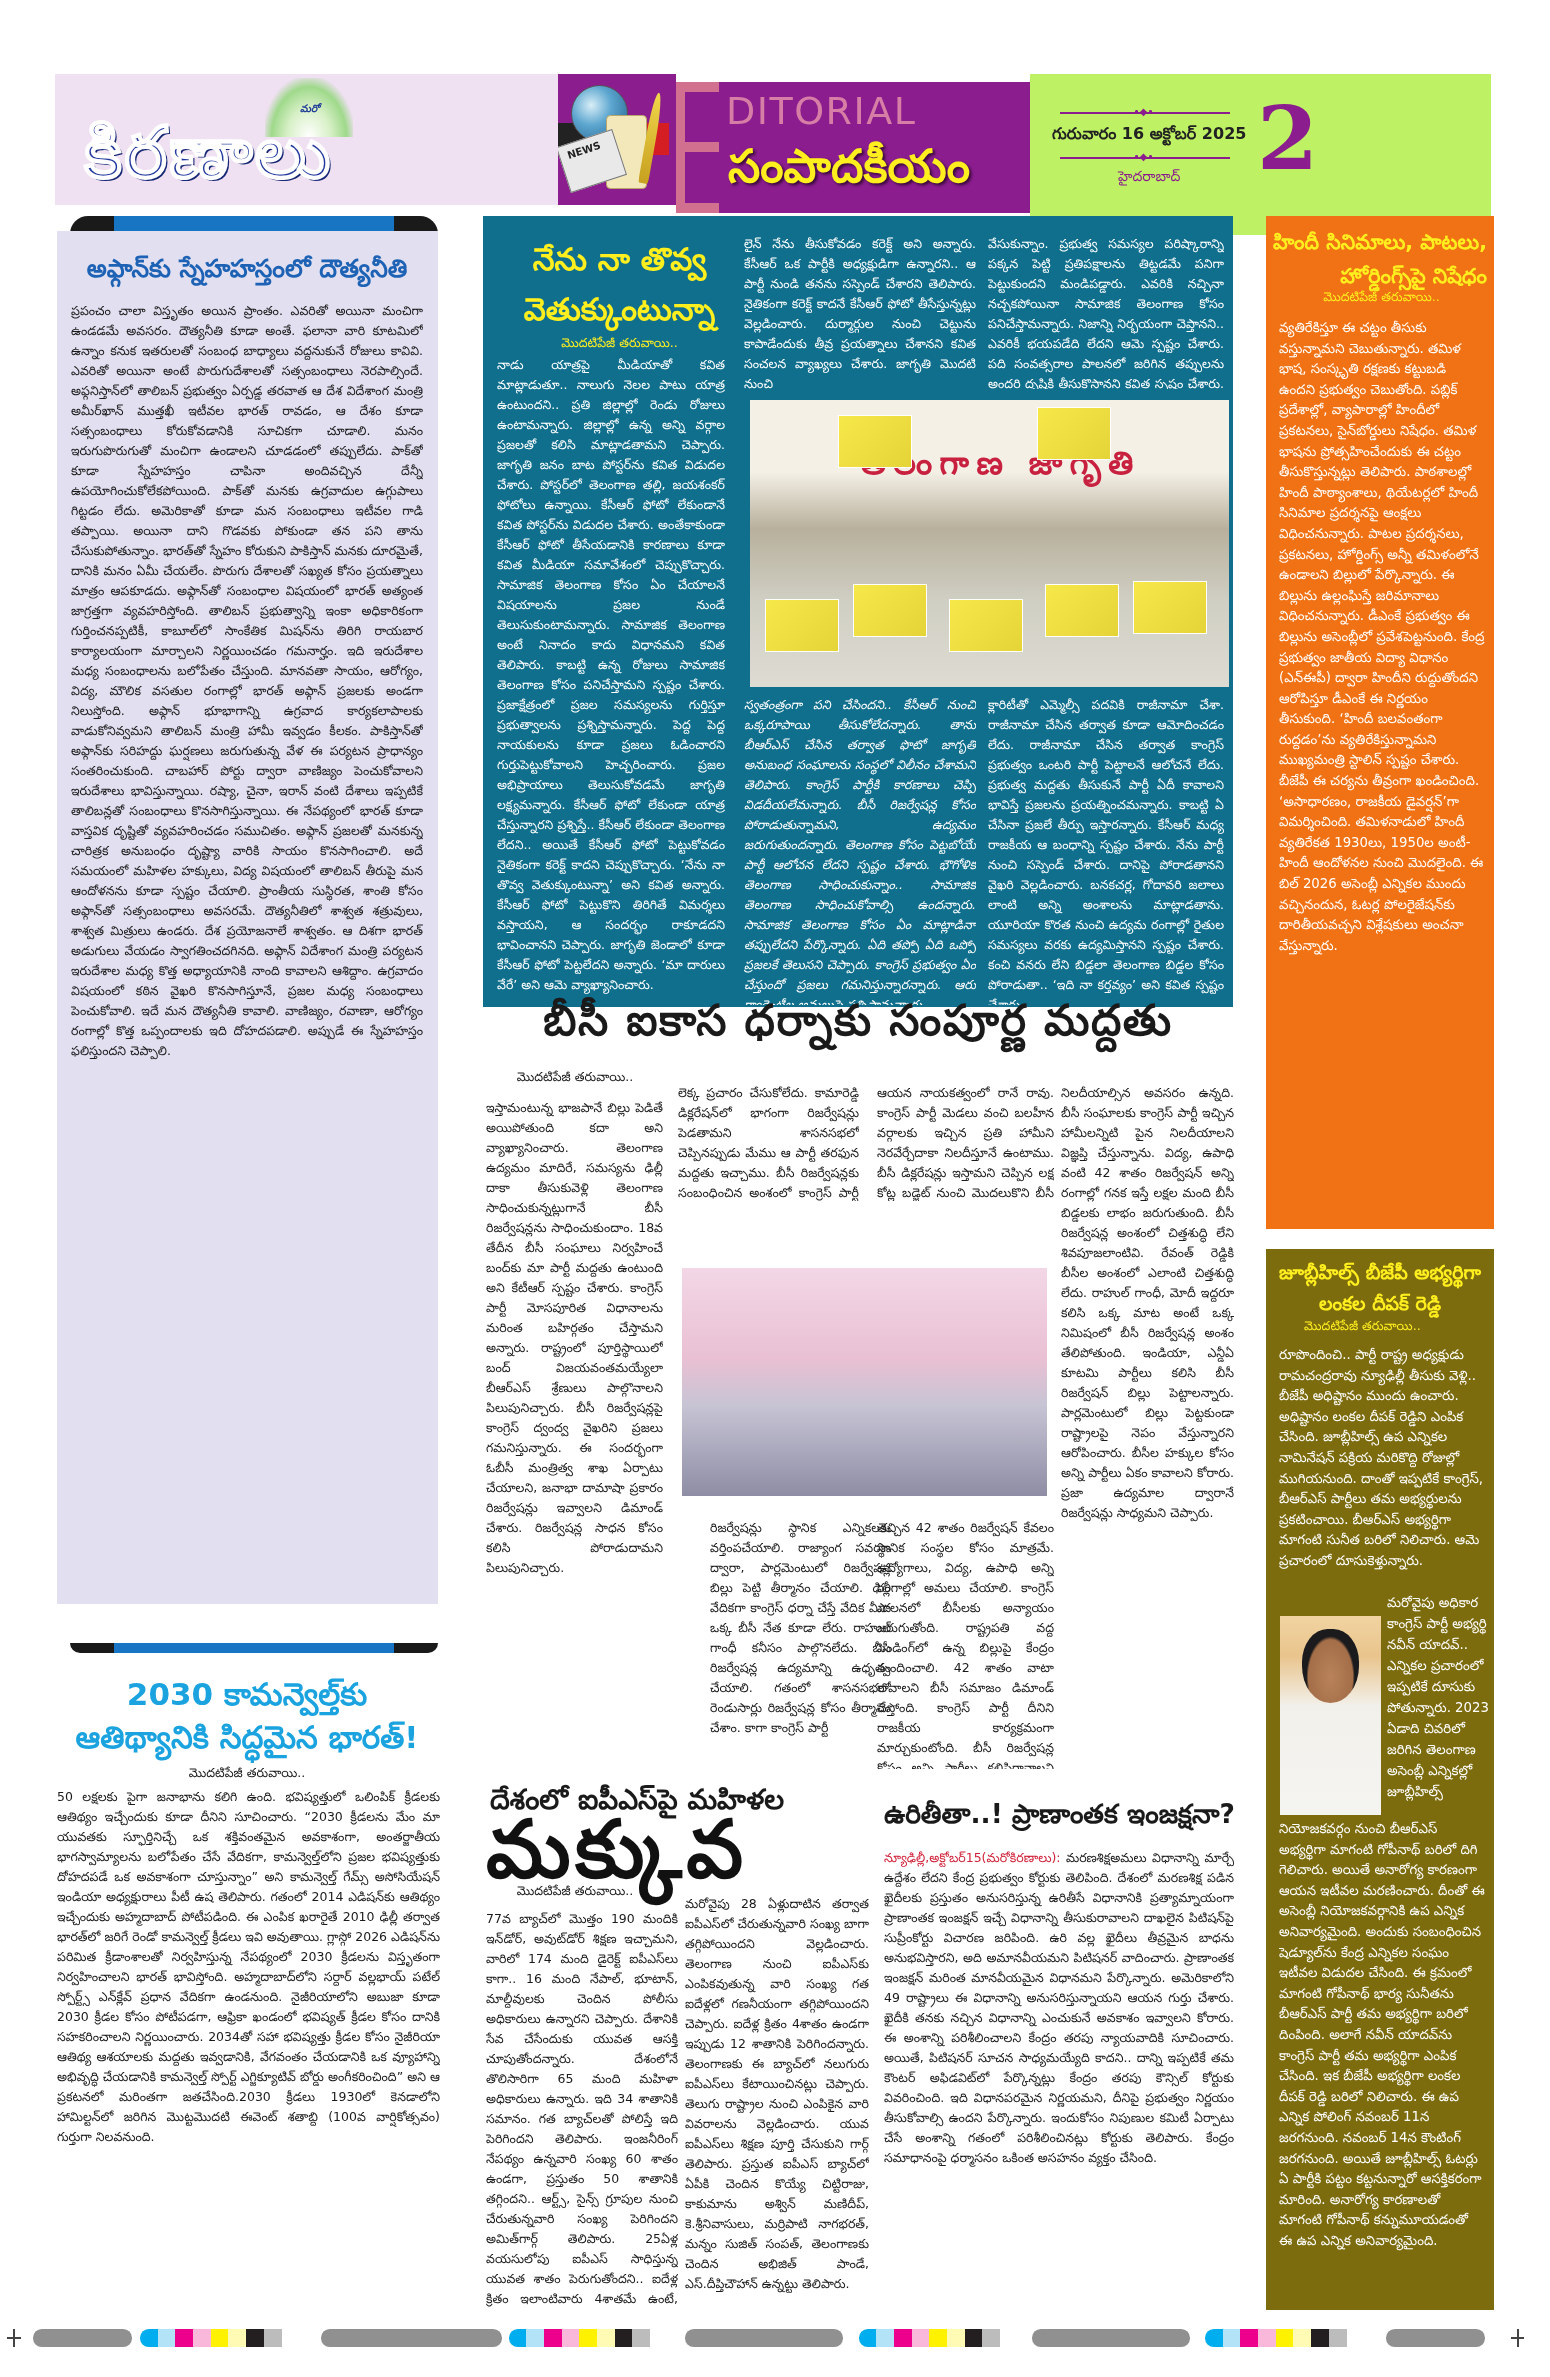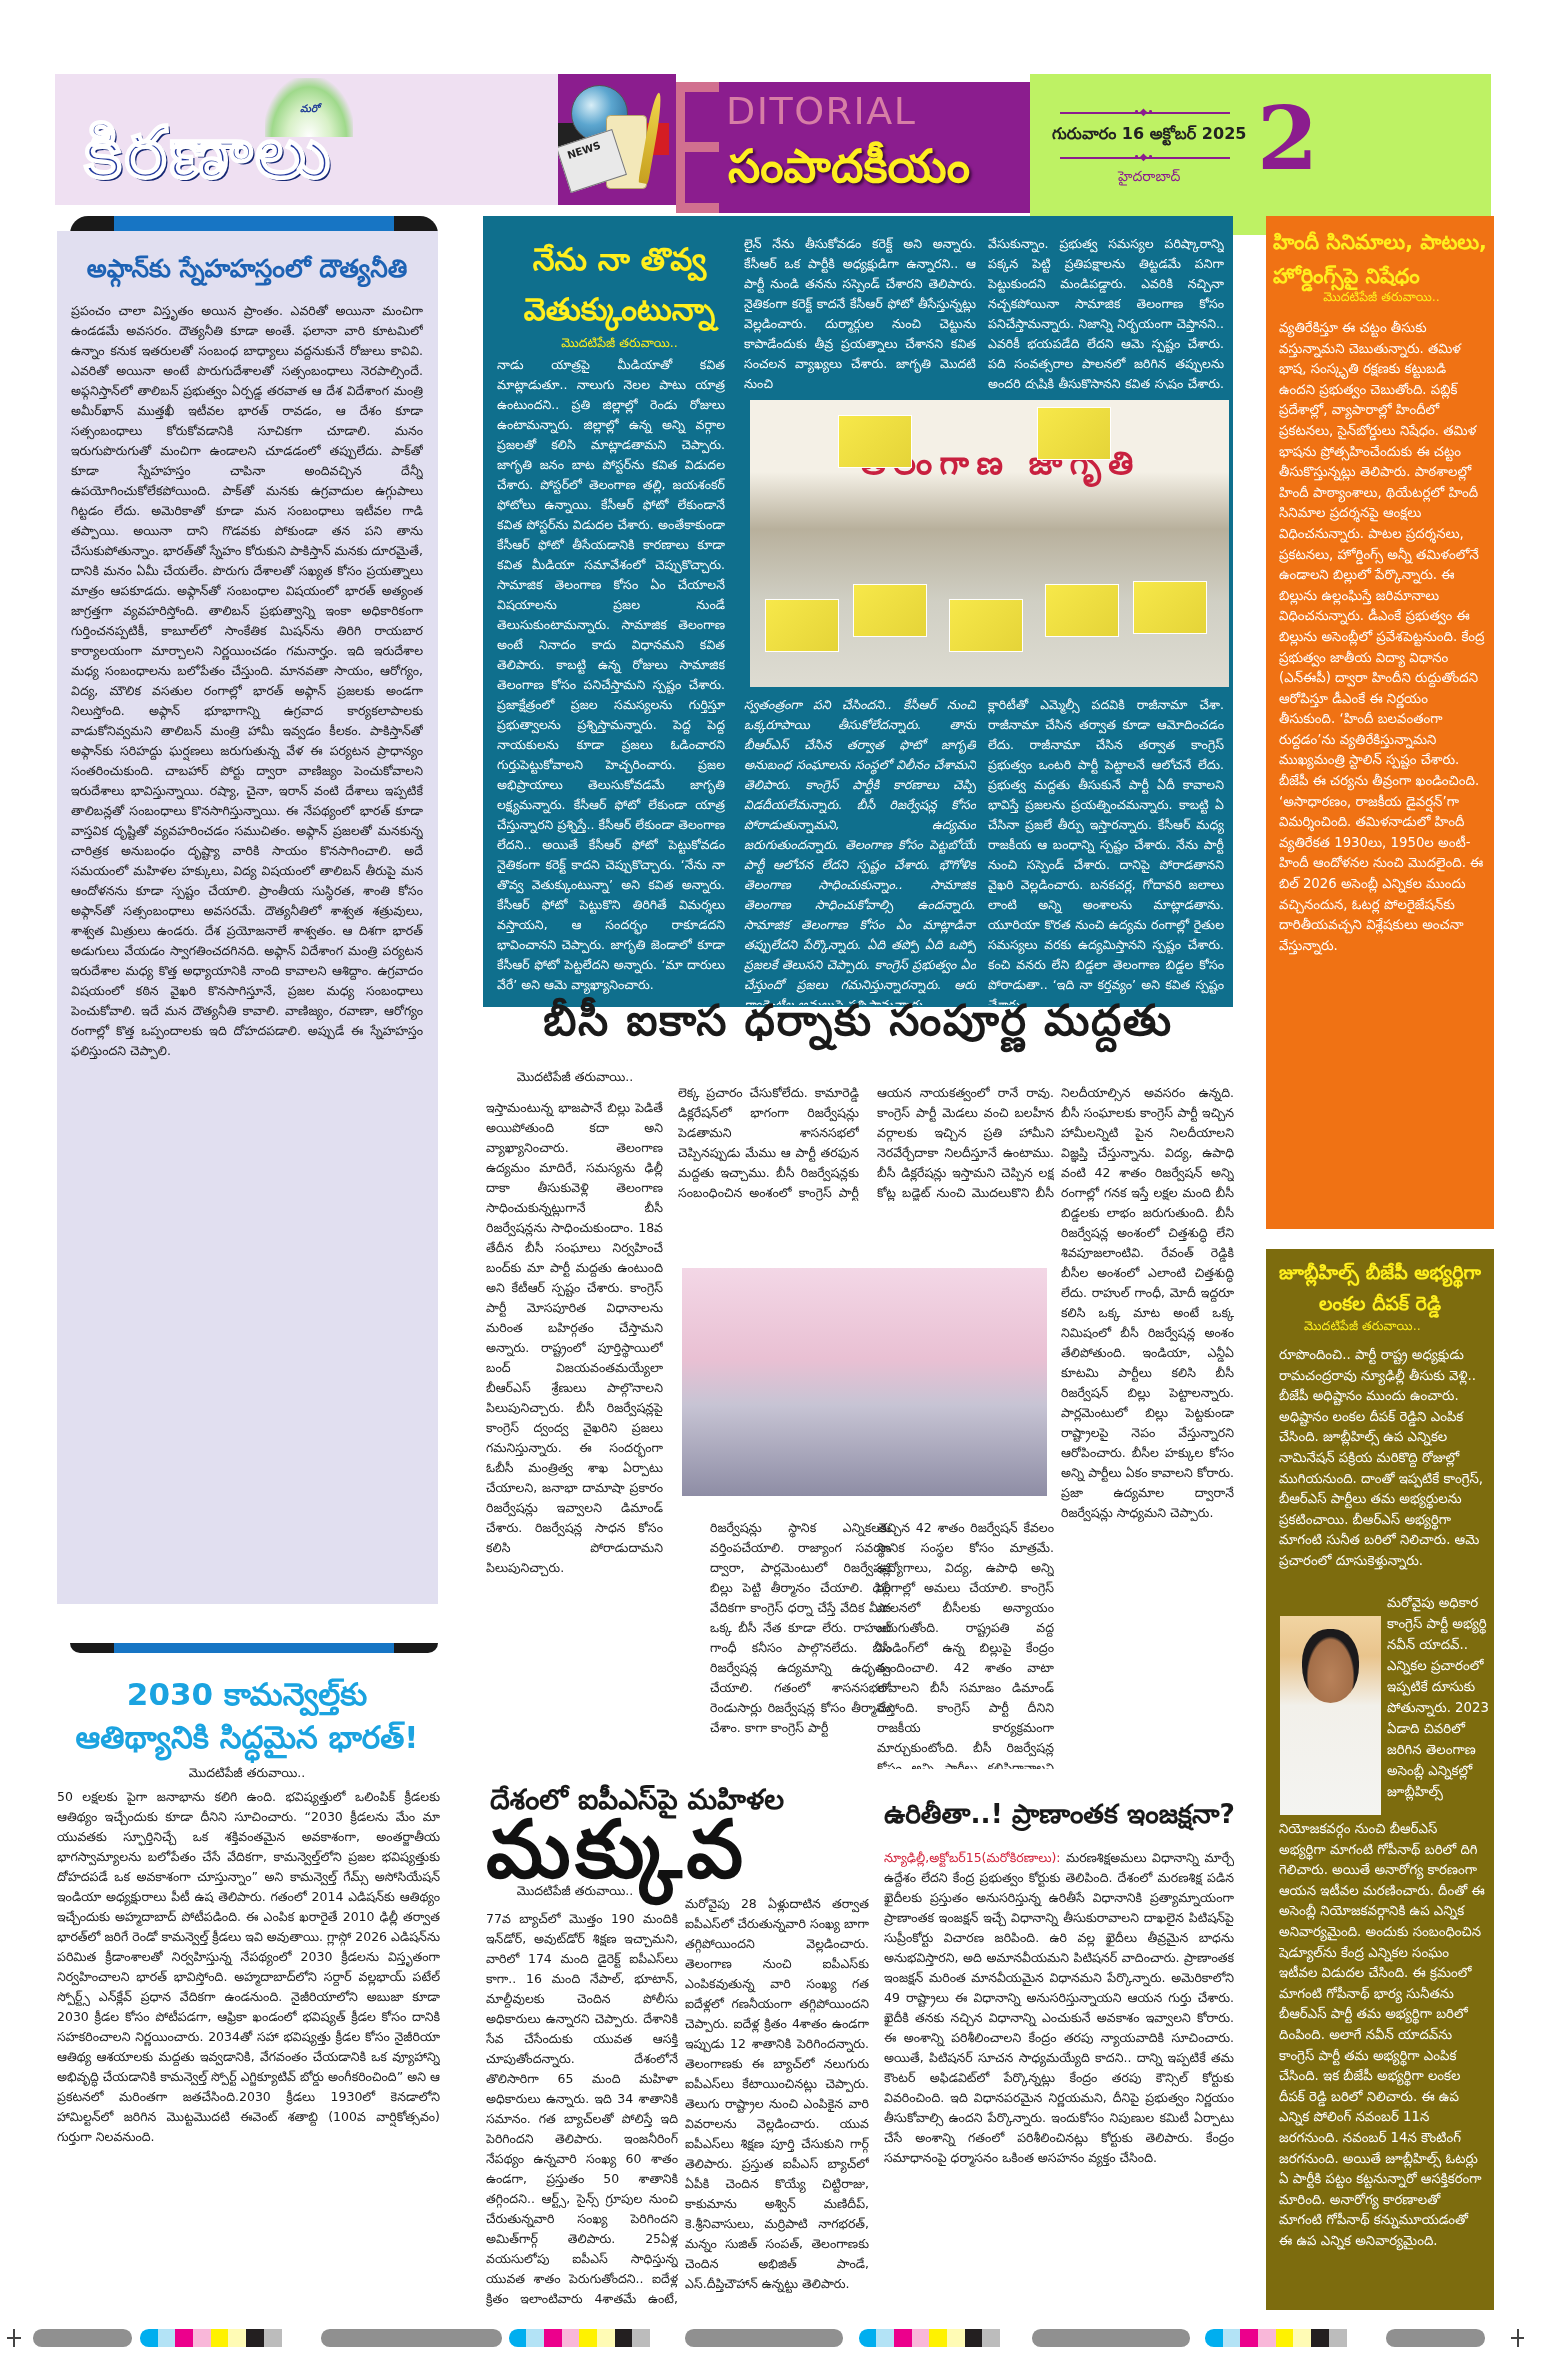--- a/index.html
+++ b/index.html
@@ -87,21 +87,21 @@
   #ips-col1 { left: 486px; top: 1909px; width: 192px; height: 405px; }
   #ips-col2 { left: 685px; top: 1894px; width: 184px; height: 420px; }
 
   
   #dp-title { left: 884px; top: 1798px; font-size: 26.5px; font-weight: bold; color: #1a1a1a; }
   #dp-body { left: 884px; top: 1848px; width: 350px; height: 466px; }
   #dp-dateline { color: #d0223a; }
 
   
   #hindi-box { left: 1266px; top: 216px; width: 228px; height: 1013px; background: #f07214; }
-  #hindi-title { left: 1273px; top: 225px; width: 214px; text-align: left; font-size: 20.6px; line-height: 34px; font-weight: bold; color: #ffef1f; }
+  #hindi-title { left: 1273px; top: 225px; width: 214px; text-align: right; font-size: 20.6px; line-height: 34px; font-weight: bold; color: #ffef1f; }
   #hindi-byline { left: 1282px; top: 289px; width: 199px; color: #ffef1f; }
   #hindi-body { left: 1279px; top: 318px; width: 206px; height: 903px; color: #ffffff; font-size: 13.3px; line-height: 20.6px; text-align: left; }
 
   
   #bjp-box { left: 1266px; top: 1249px; width: 228px; height: 1061px; background: #7d6c0e; }
   #bjp-title { left: 1273px; top: 1257px; width: 214px; text-align: center; font-size: 19px; line-height: 31px; font-weight: bold; color: #ffef1f; }
   #bjp-byline { left: 1282px; top: 1318px; width: 199px; color: #ffef1f; text-align: left; padding-left: 22px; }
   #bjp-body { left: 1279px; top: 1345px; width: 206px; height: 251px; color: #ffffff; font-size: 13.3px; line-height: 20.6px; text-align: left; }
   #bjp-photo { left: 1280px; top: 1616px; width: 101px; height: 199px; background: linear-gradient(180deg,#f1d4a2 0%,#e9c48c 20%,#f2f0ea 45%,#f4f4f1 100%); overflow: hidden; }
   #bjp-photo-head { left: 22px; top: 13.3px; width: 57px; height: 74px; border-radius: 45% 45% 50% 50%; background: radial-gradient(ellipse at 50% 65%, #b9825a 0%, #a36e48 55%, #1b1a1c 60%); }

